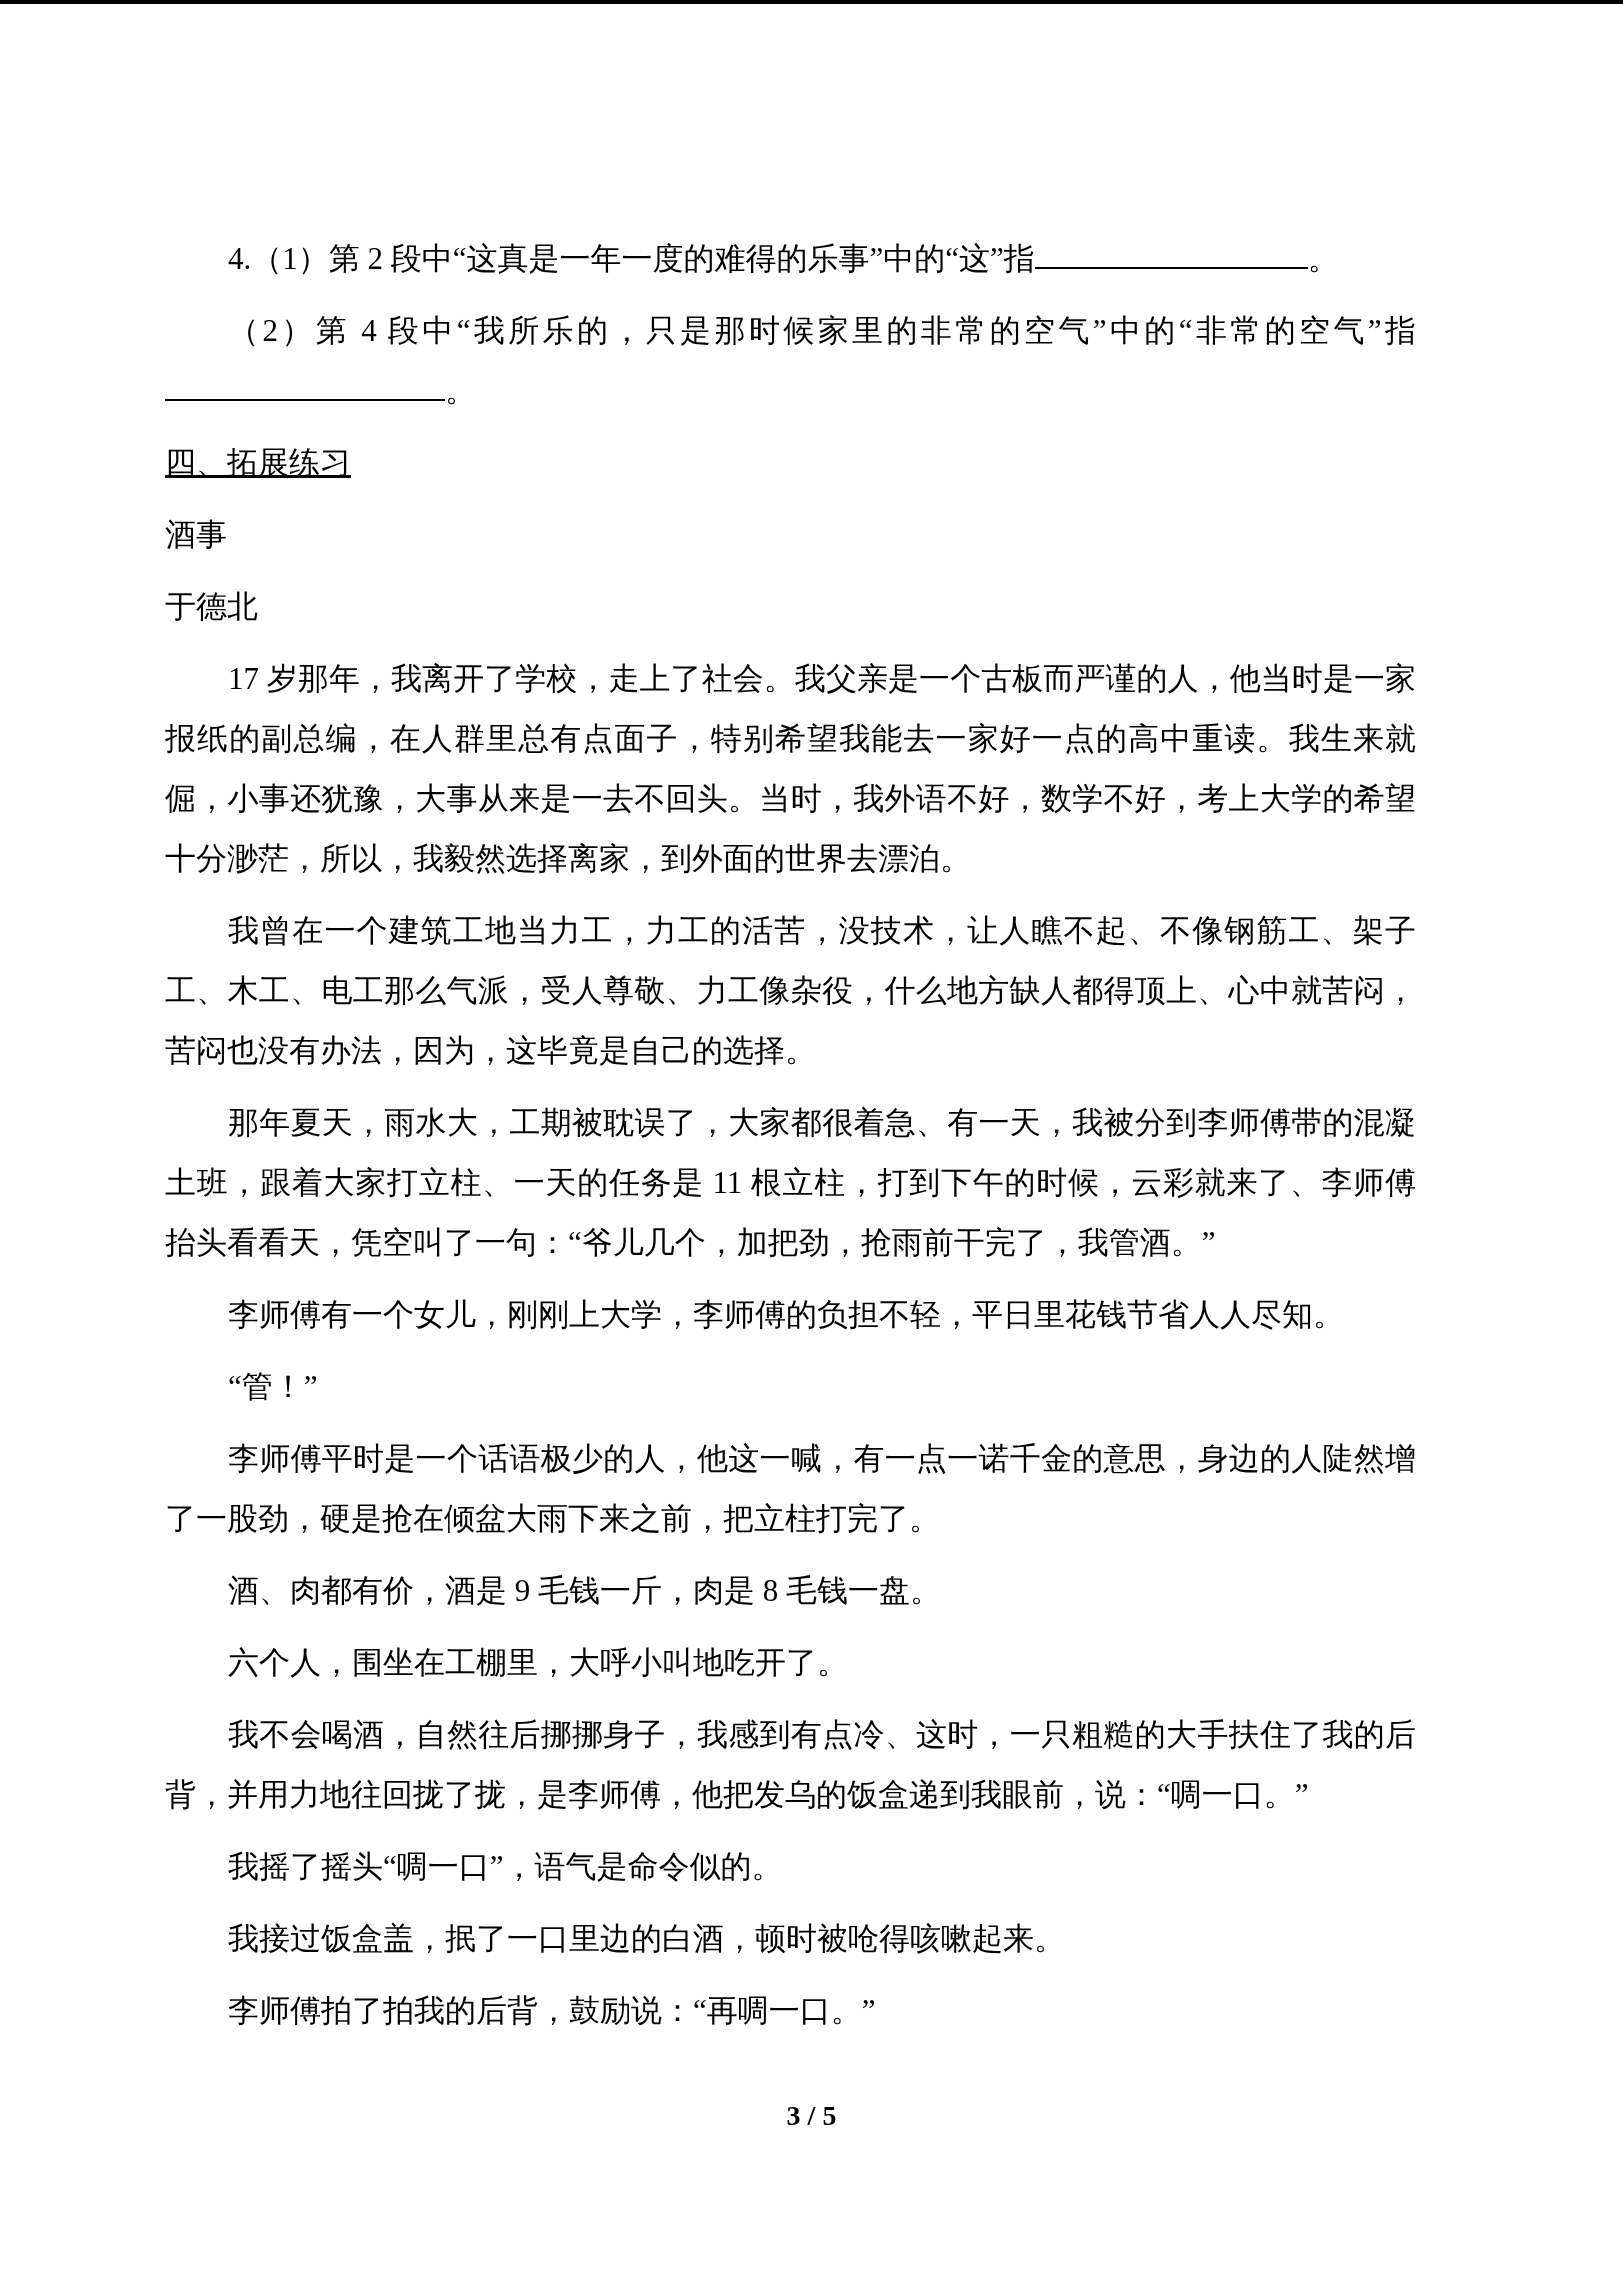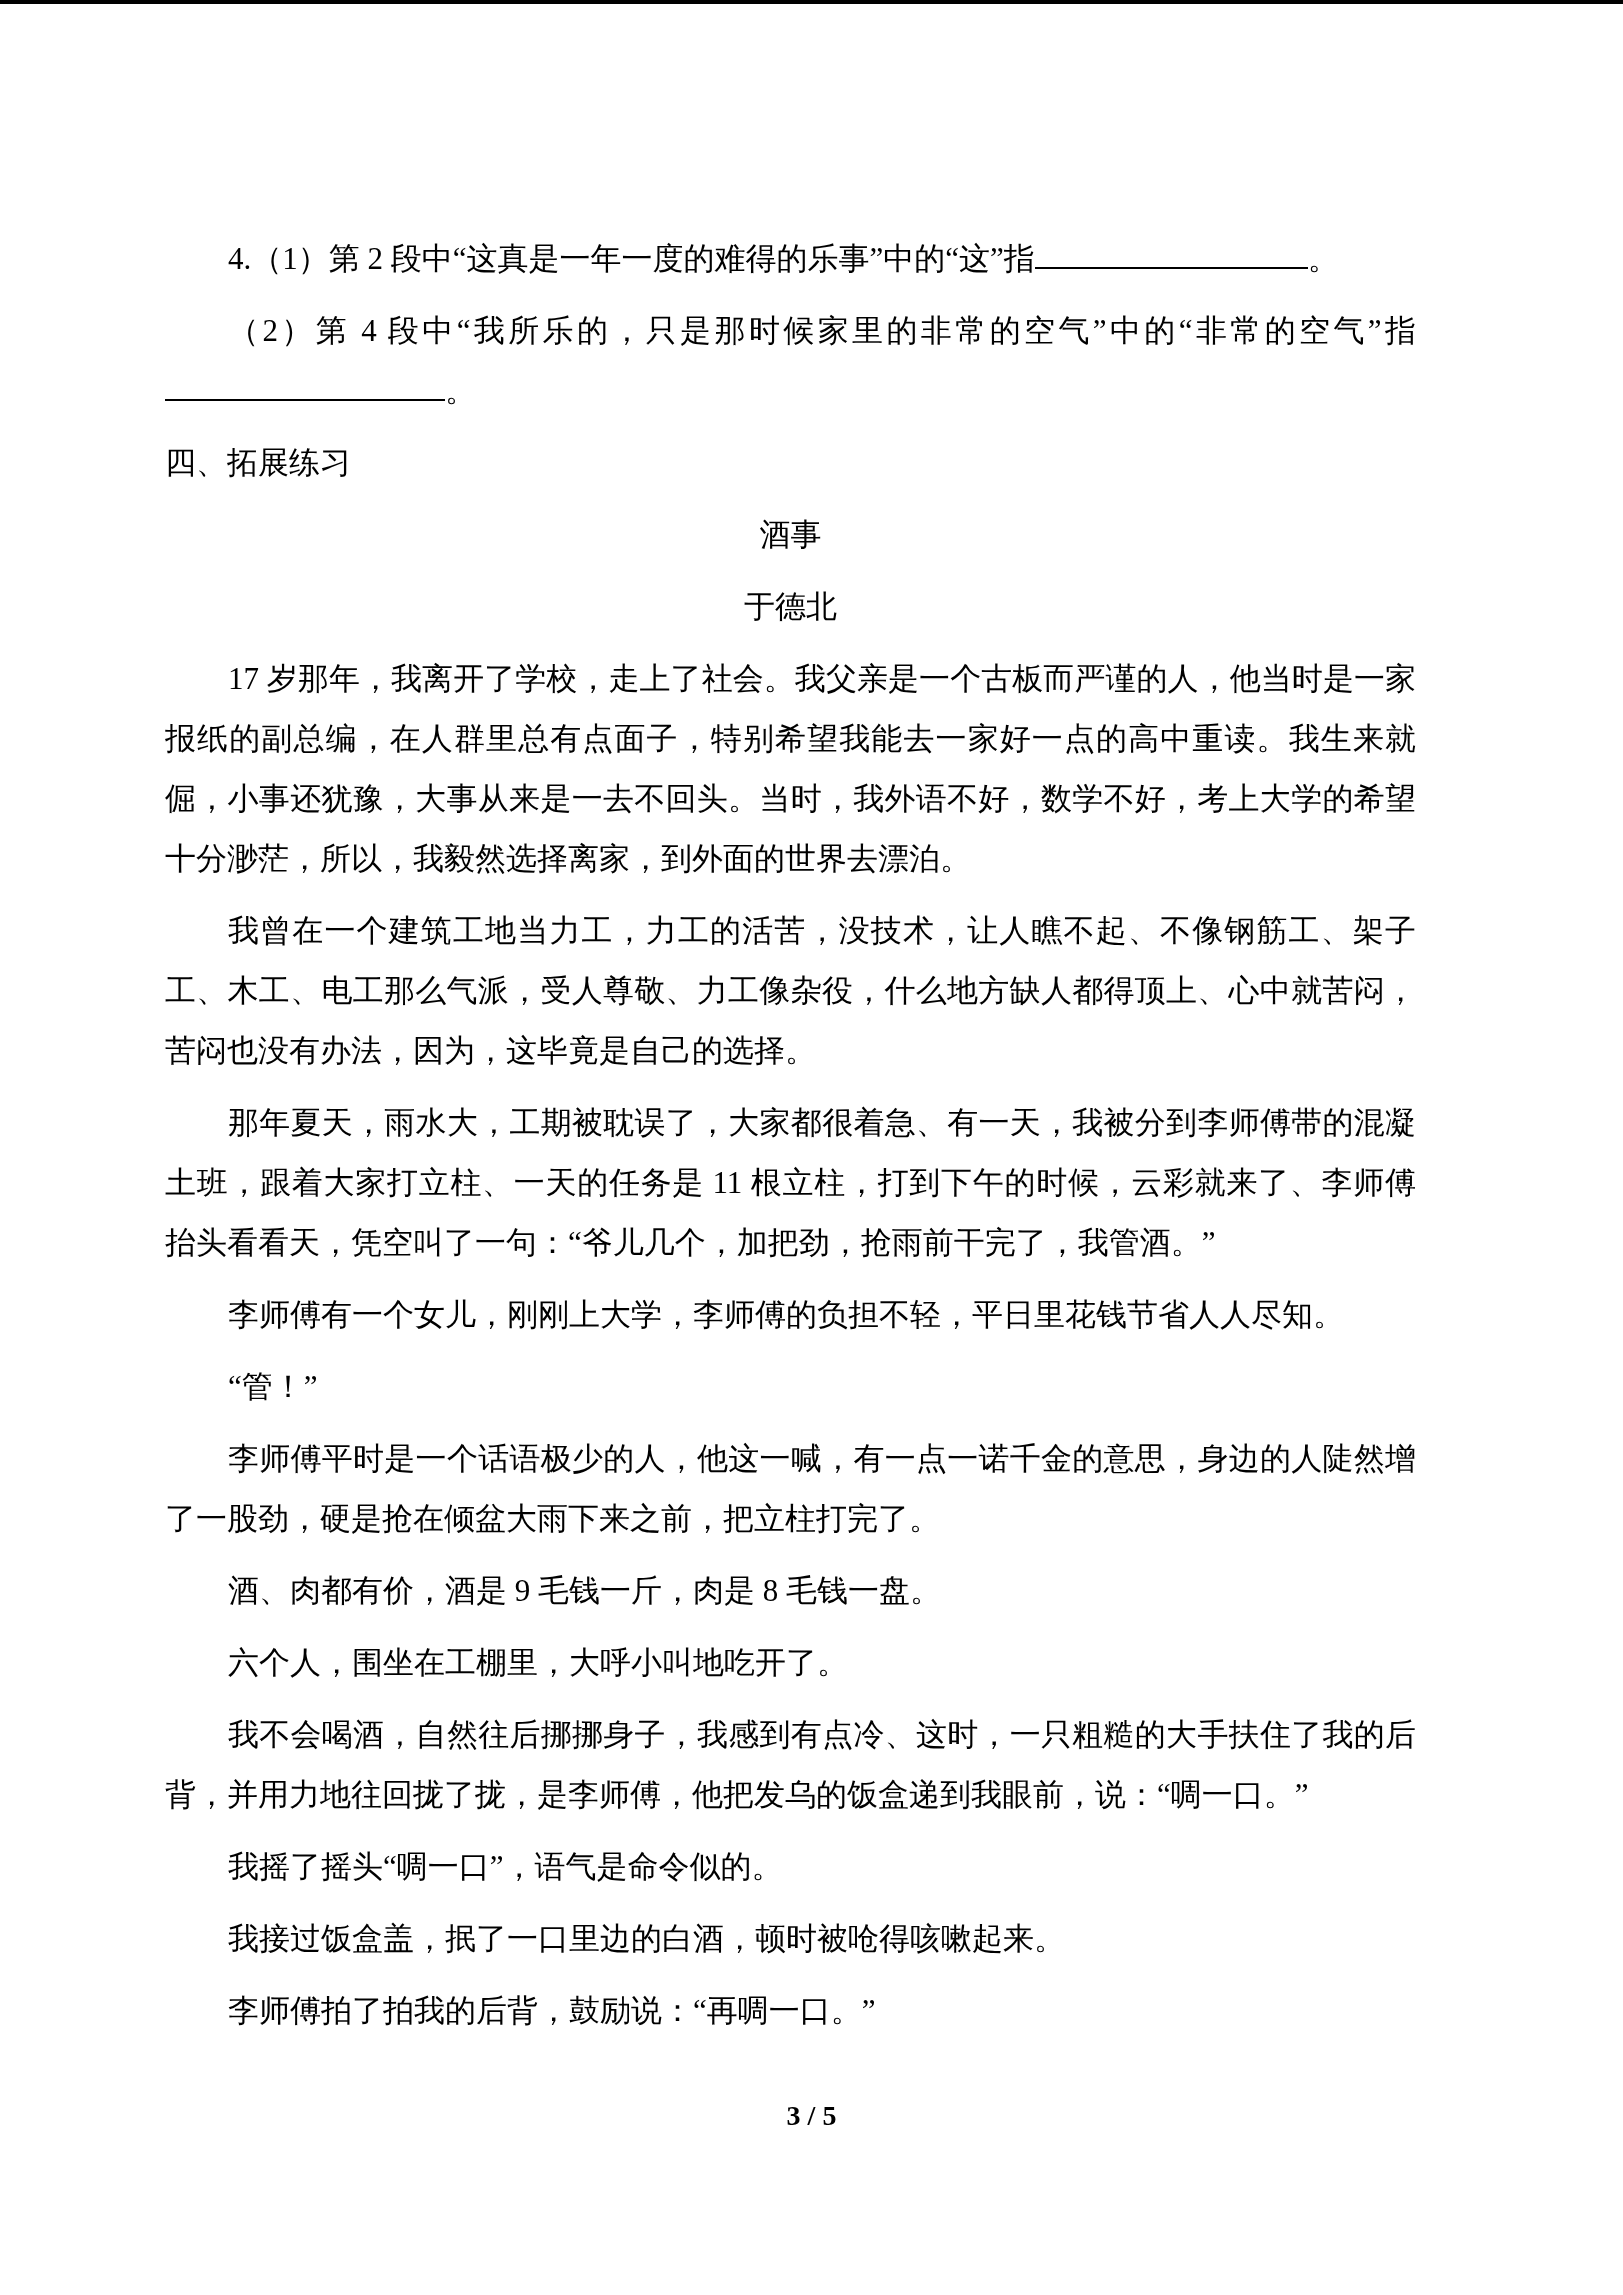--- a/index.html
+++ b/index.html
@@ -38,24 +38,25 @@
     line-height: 60px;
     text-align: justify;
   }
   .content p {
     margin: 12px;
     padding: 0;
     text-indent: 63px;
   }
   .content p.noindent {
     text-indent: 0;
+    text-decoration: underline;
   }
   .content p.centered {
     text-indent: 0;
-    text-align: center;
+    text-align: left;
   }
   .answer-blank {
     display: inline-block;
     height: 27px;
     border-bottom: 2.7px solid #000000;
     vertical-align: baseline;
   }
   .answer-blank.blank-1 { width: 273px; }
   .answer-blank.blank-2 { width: 280px; }
   .page-footer {

